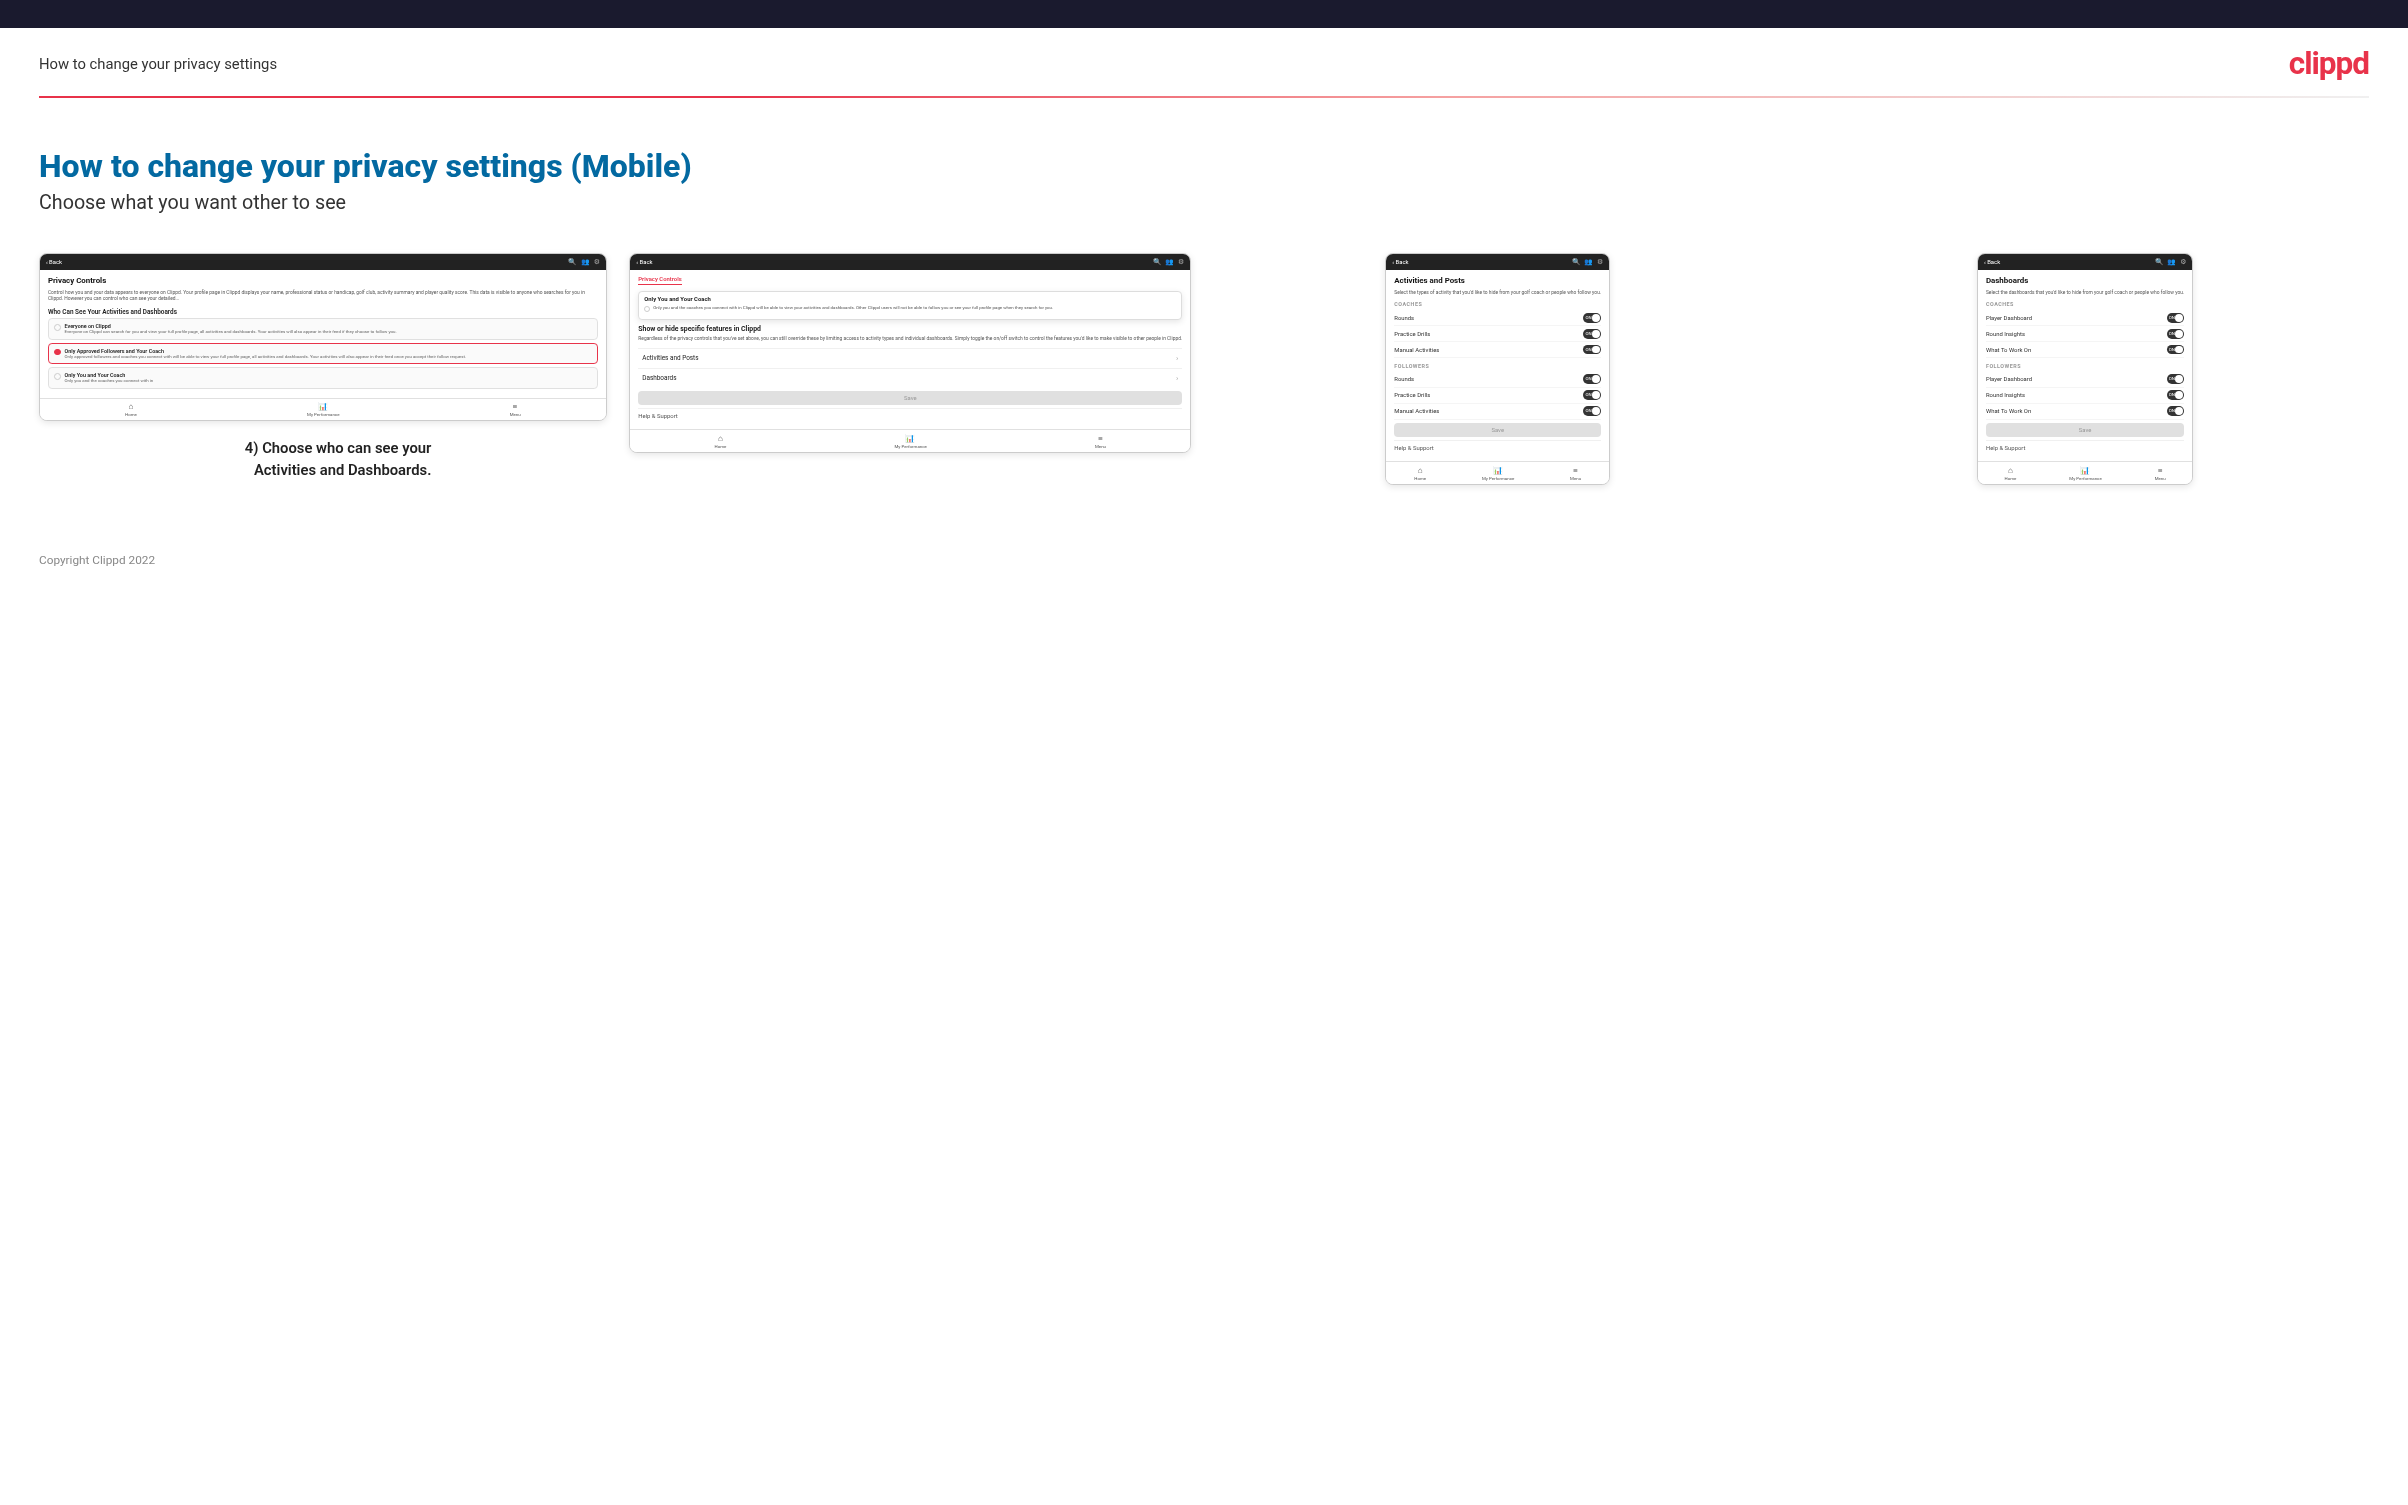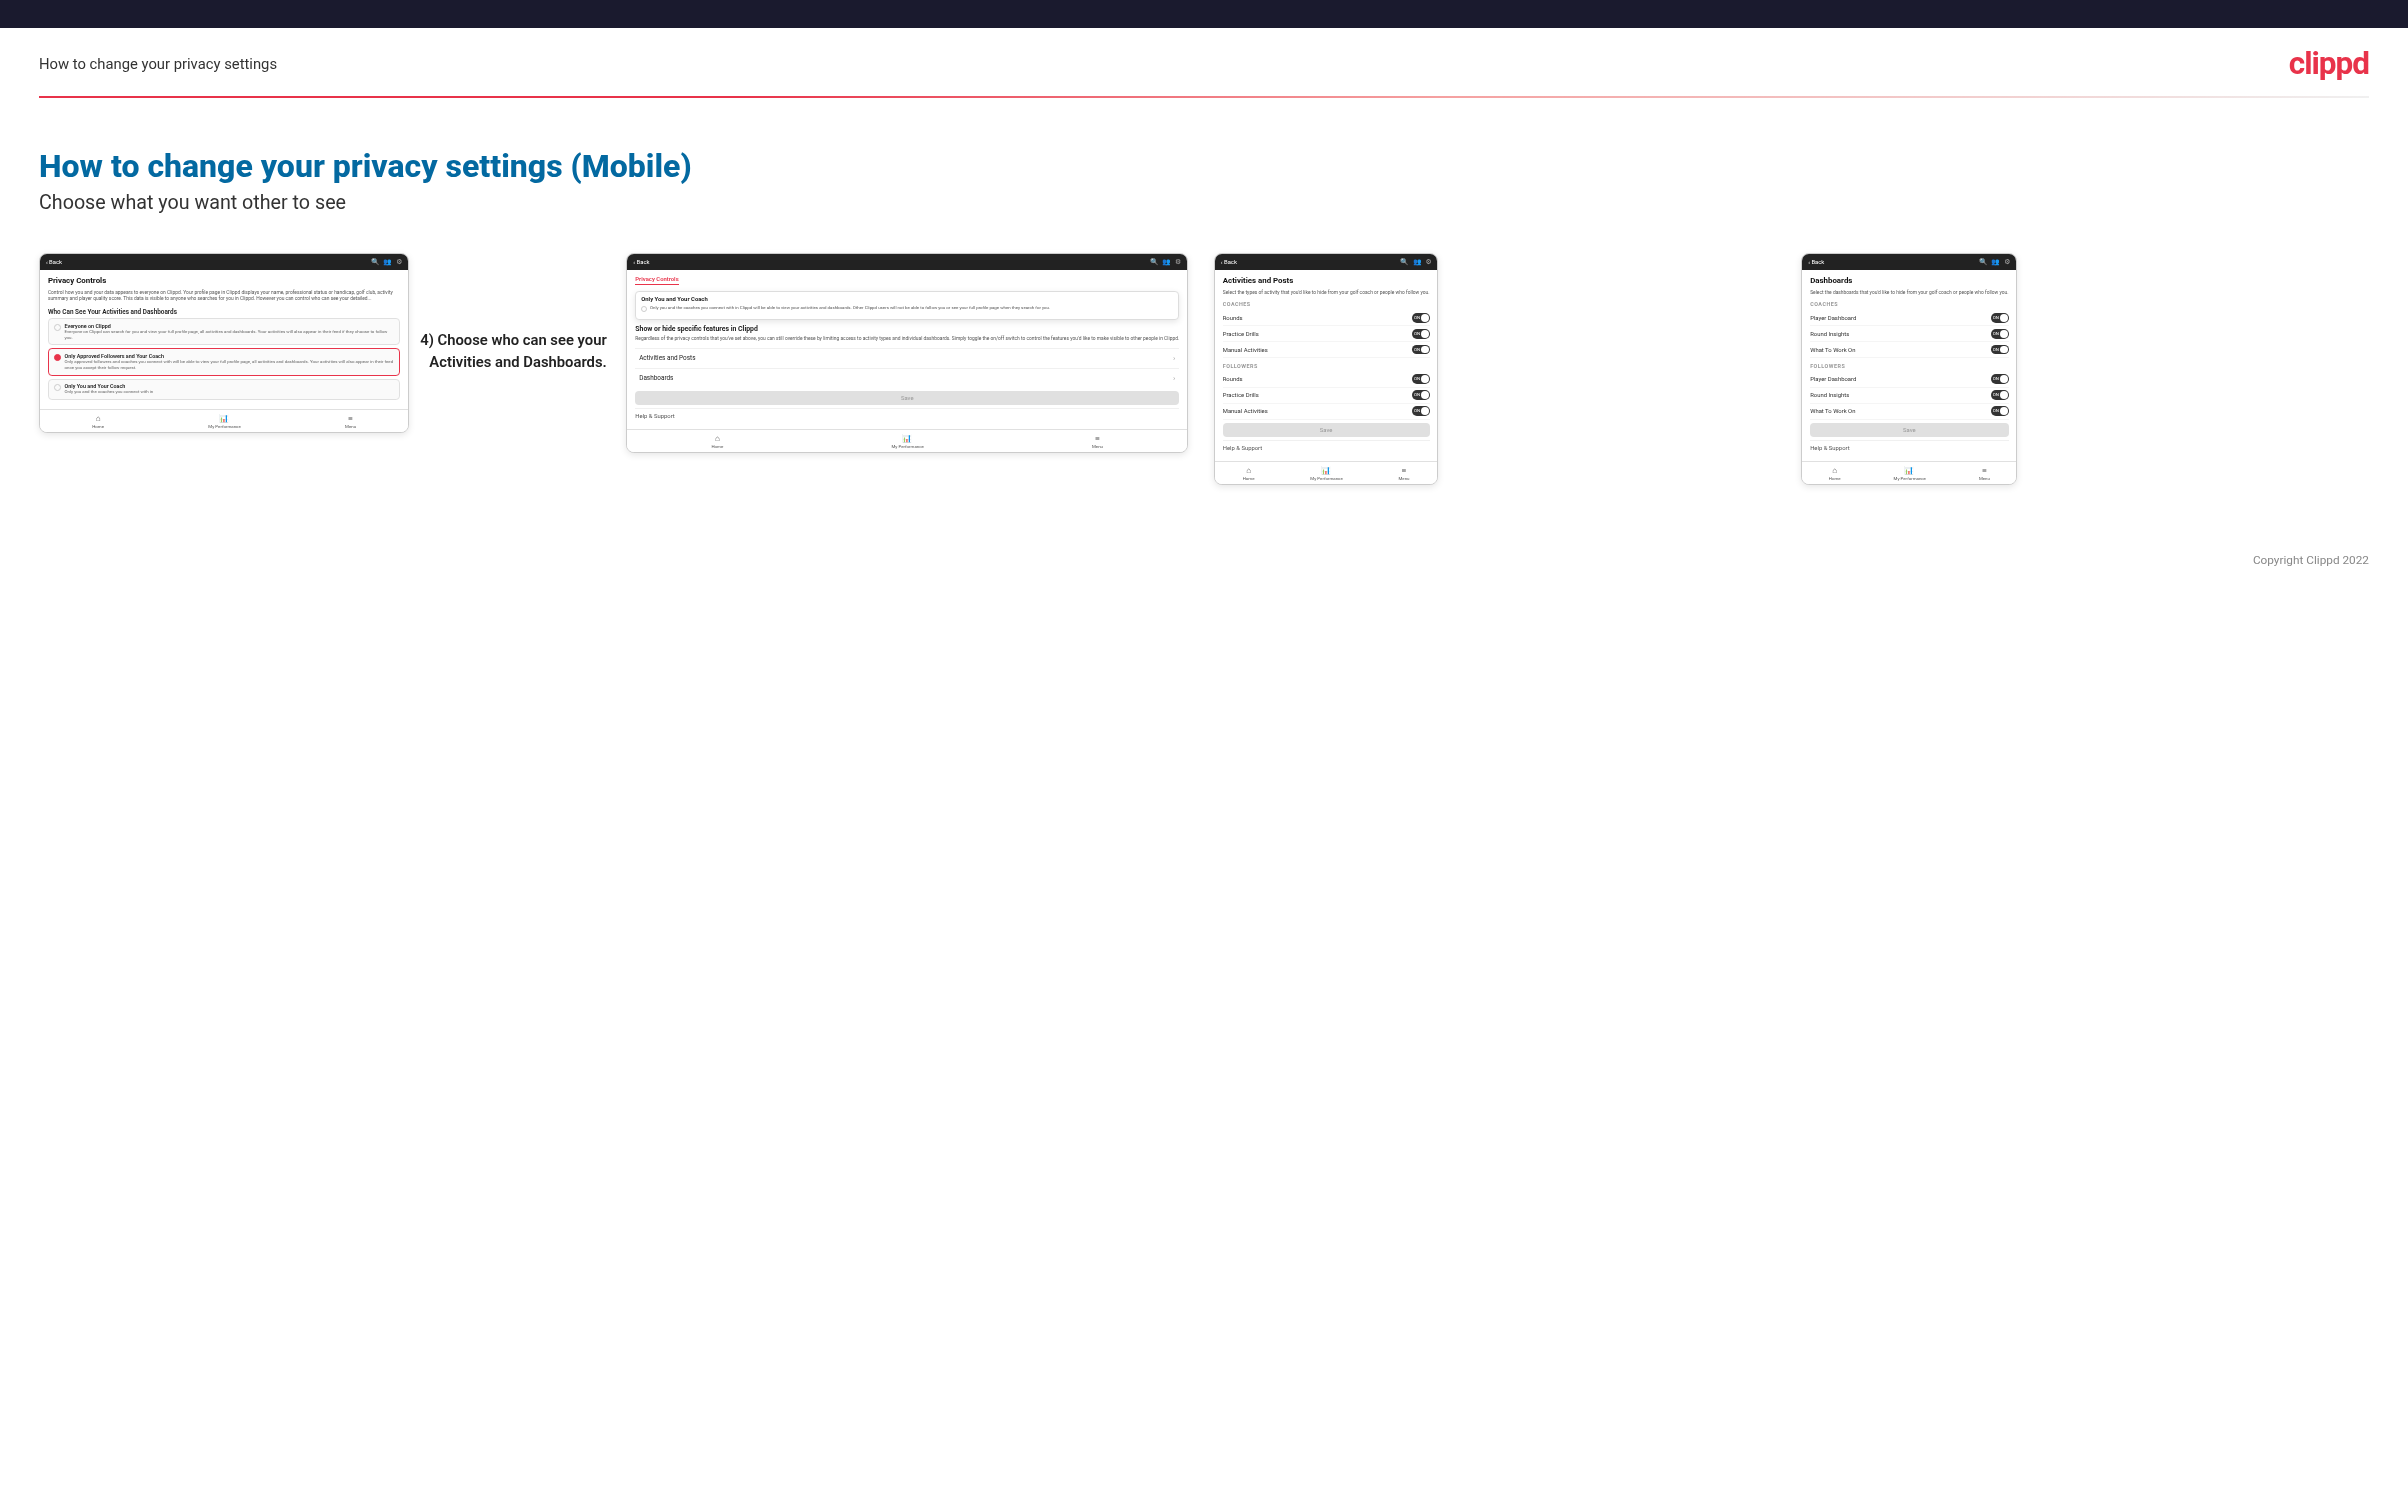--- a/index.html
+++ b/index.html
@@ -296,21 +296,21 @@
     
     .content-section {
       display: grid;
       grid-template-columns: 1fr 1fr 1fr 1fr;
       gap: 19.7px;
       align-items: start;
     }
 
     .screenshot-with-caption {
       display: flex;
-      flex-direction: row;
+      flex-direction: column;
       align-items: center;
     }
 
     .caption-below {
       font-size: 14.8px;
       font-weight: 600;
       color: #222;
       text-align: right;
       margin-top: 15.8px;
       line-height: 1.5;
@@ -324,21 +324,20 @@
       line-height: 1.5;
       margin-top: 15.8px;
       max-width: 276px;
     }
 
     
     .footer {
       padding: 29.6px 39px;
       font-size: 11.8px;
       color: #888;
-      text-align: right;
     }
   </style>
 </head>
 <body>
 
 <div class="top-bar"></div>
 
 <div class="header">
   <span class="header-title">How to change your privacy settings</span>
   <span class="logo">clippd</span>

